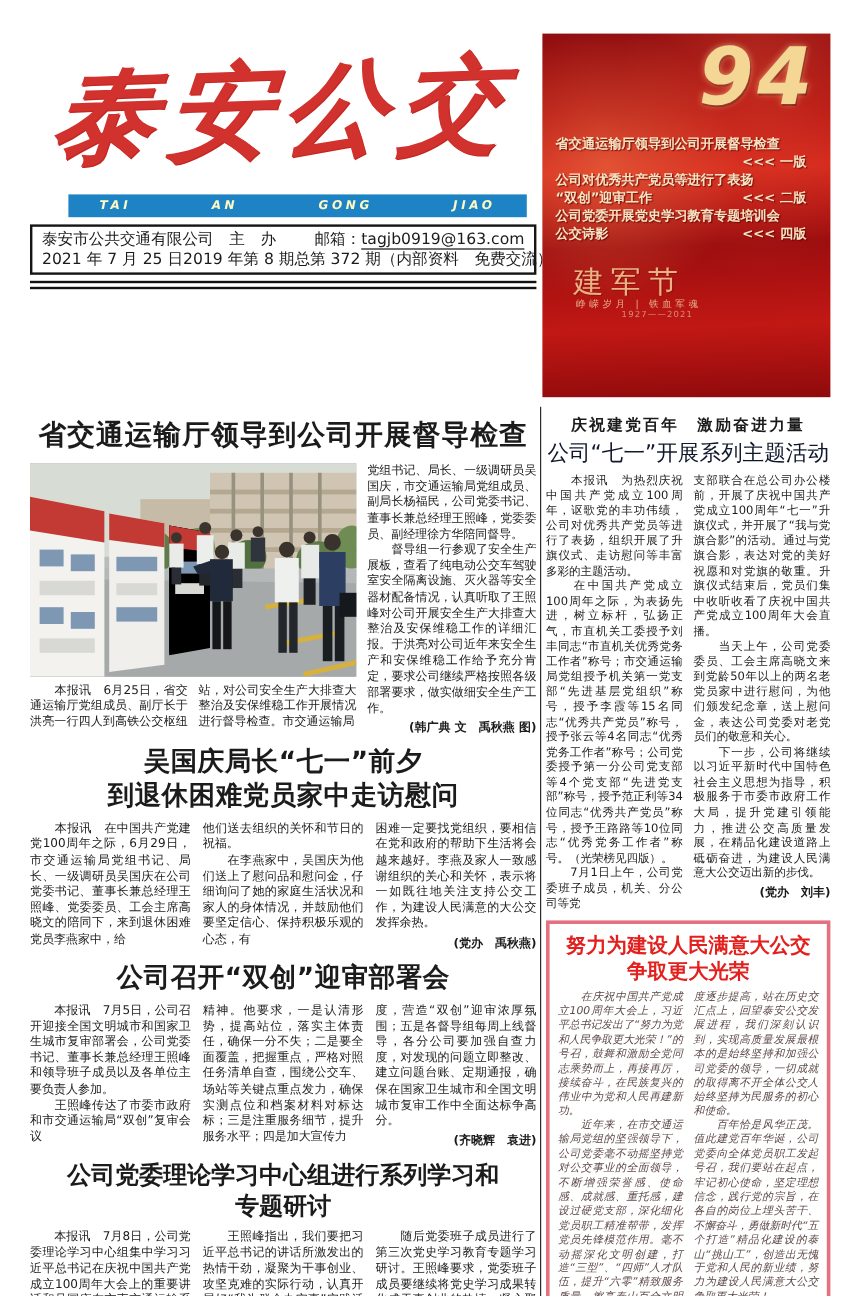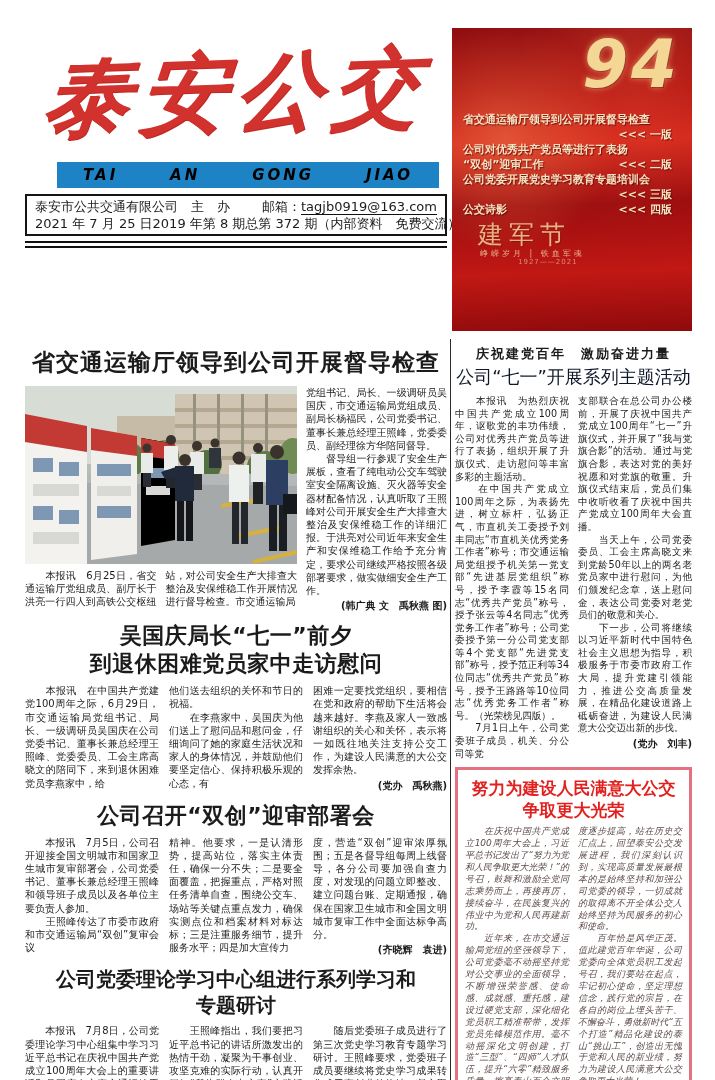--- a/index.html
+++ b/index.html
@@ -15,24 +15,24 @@
   .masthead { width:422px; flex:none; }
   .callig {
     height:134px; line-height:128px; text-align:center;
     font-size:86px; font-weight:900; font-style:italic;
     color:#d2322d; letter-spacing:10px;
     transform:skewX(-7deg) rotate(-2deg);
     text-shadow:1px 1px 0 #c22722;
     white-space:nowrap;
   }
   .pinyin-bar {
-    background:#1d83c5; color:#000000;
+    background:#1d83c5; color:#fef9c3;
     display:flex; justify-content:space-between; align-items:center;
     margin:0 8px 0 32px; padding:4px 26px;
-    font-style:italic; font-weight:bold; font-size:15px; letter-spacing:3px;
+    font-style:italic; font-weight:bold; font-size:10px; letter-spacing:3px;
   }
   .info-box { border:2px solid #151515; margin-top:6px; padding:2px 8px; font-size:13px; }
   .info-row { display:flex; justify-content:space-between; line-height:17px; white-space:nowrap; }
   .email { border-bottom:1px solid #111; }
   .double-rule { margin-top:5px; height:7px; border-top:2px solid #111; border-bottom:2px solid #111; }
 
   
   .newsbox {
     width:240px; height:303px; flex:none; position:relative; overflow:hidden;
     color:#f7e4c2;
@@ -133,24 +133,20 @@
             <span>公司对优秀共产党员等进行了表扬</span>
             <span></span>
           </div>
         <div class="idx-row">
             <span>“双创”迎审工作</span>
             <span>&lt;&lt;&lt; 二版</span>
           </div>
         <div class="idx-row">
             <span>公司党委开展党史学习教育专题培训会</span>
             <span></span>
-          </div>
-        <div class="idx-row">
-            <span></span>
-            <span>&lt;&lt;&lt; 三版</span>
           </div>
         <div class="idx-row">
             <span>公交诗影</span>
             <span>&lt;&lt;&lt; 四版</span>
           </div>
       </div>
       <div class="festival">建军节</div>
       <div class="festival-sub">峥嵘岁月 | 铁血军魂</div>
       <div class="festival-years">1927——2021</div>
     </div>

